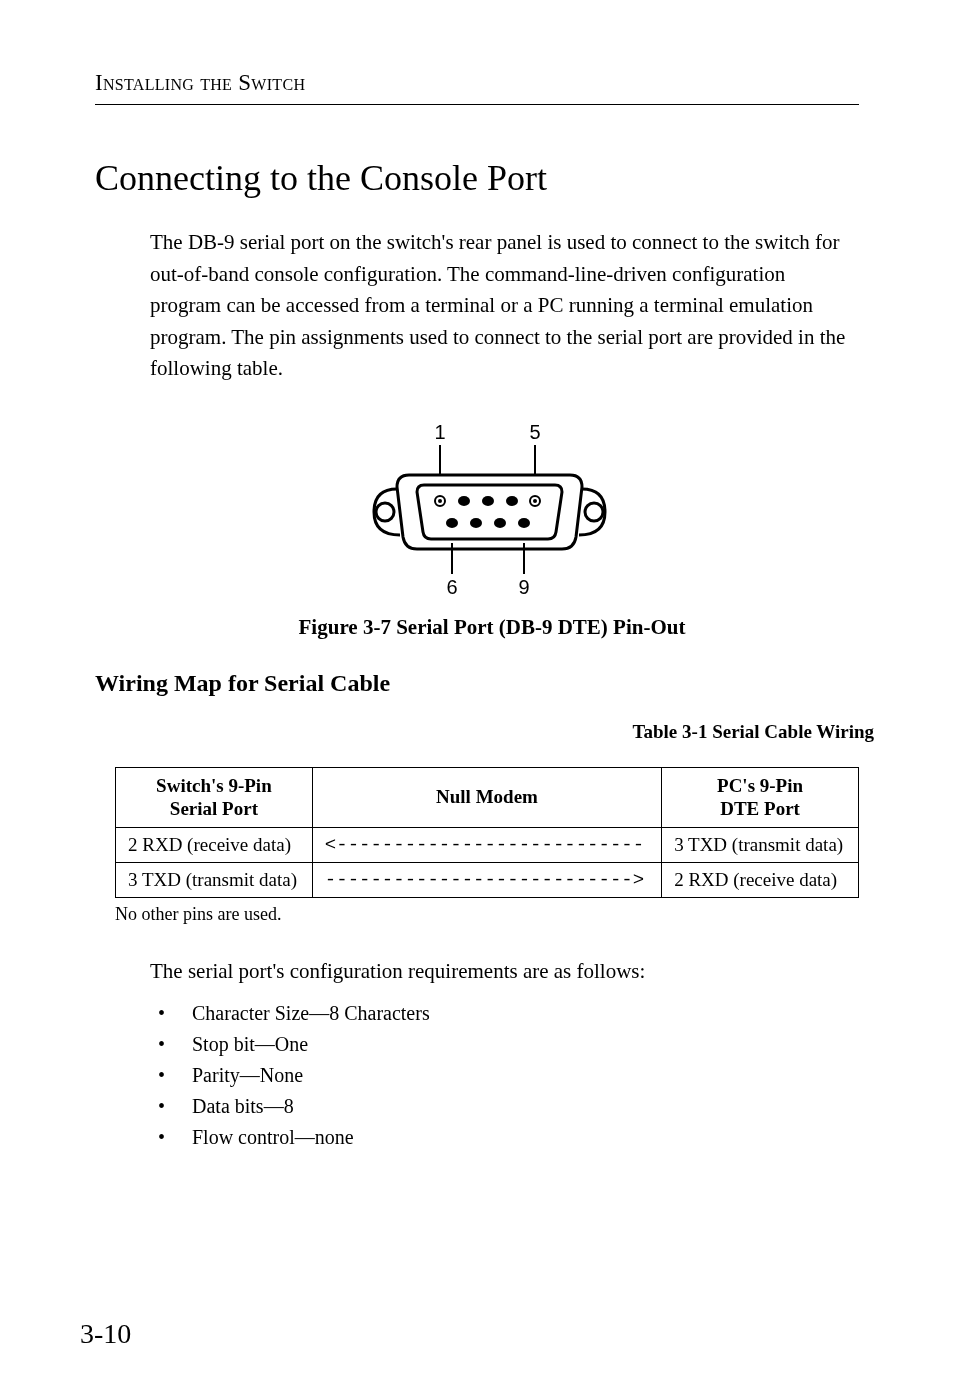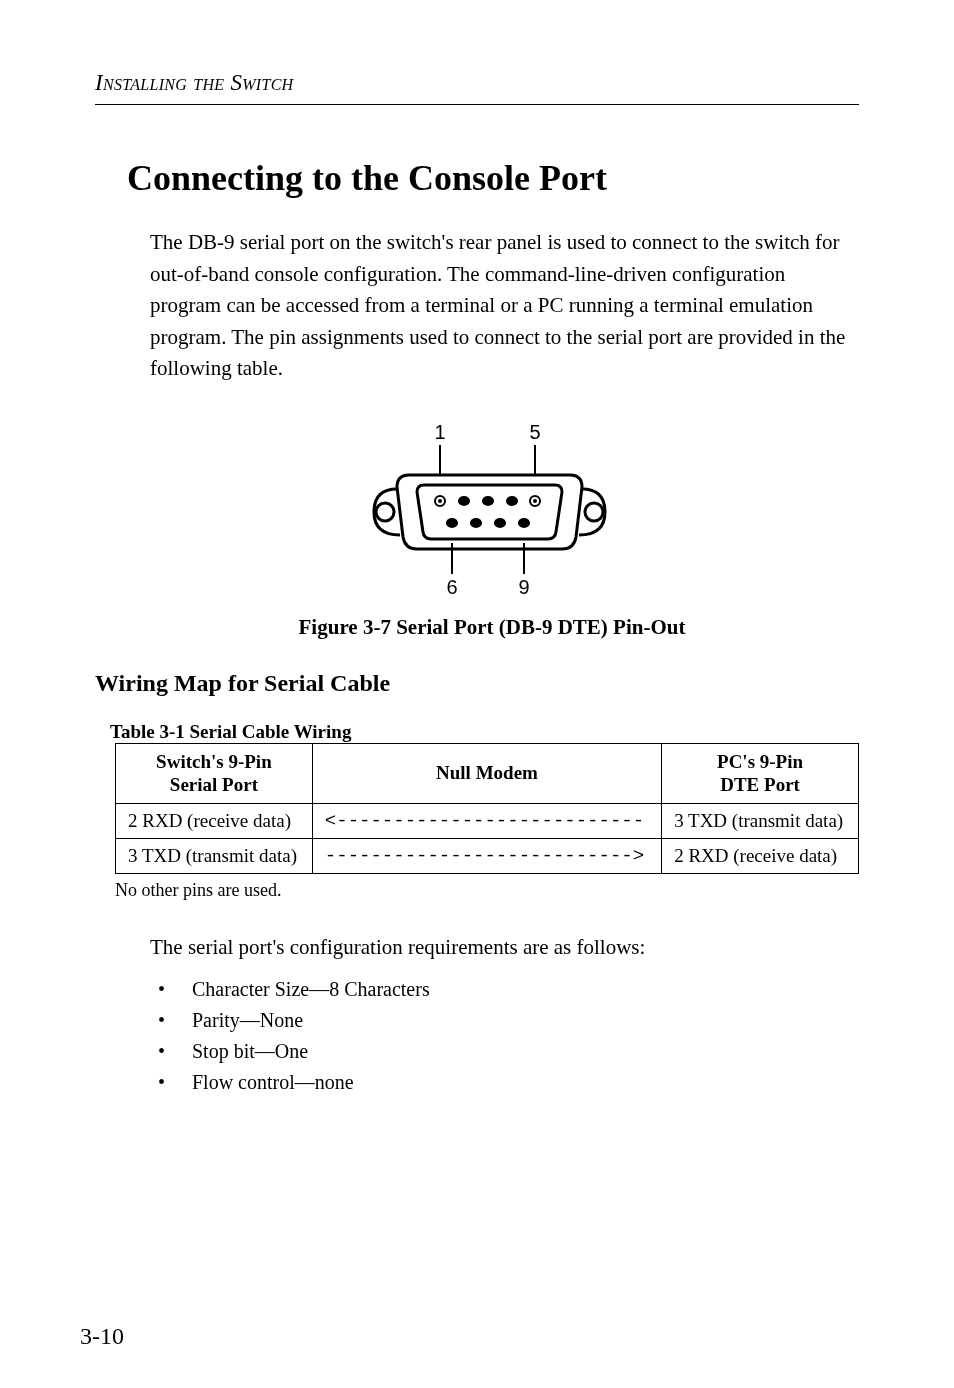--- a/index.html
+++ b/index.html
@@ -11,35 +11,33 @@
       font-family: Garamond, "Times New Roman", serif;
       width: 954px;
       height: 1388px;
       background: #fff;
       color: #000;
       padding: 70px 95px 40px 95px;
       position: relative;
     }
     .running-header {
       font-variant: small-caps;
-      font-style: italic;
       font-size: 23px;
       margin-bottom: 8px;
       letter-spacing: 0.3px;
     }
     .rule {
       border: none;
       border-top: 1.5px solid #000;
       margin-bottom: 52px;
     }
     .h1 {
       font-size: 36px;
-      font-weight: bold;
+      font-weight: normal;
       margin-bottom: 28px;
-      margin-left: 32px;
     }
     .intro {
       font-size: 21px;
       line-height: 1.5;
       margin-left: 55px;
       margin-bottom: 34px;
     }
     .fig-wrap {
       text-align: center;
       margin-bottom: 12px;
@@ -51,24 +49,24 @@
       font-size: 21px;
       margin-bottom: 30px;
       transform: translateX(15px);
     }
     .h2 {
       font-size: 24px;
       font-weight: bold;
       margin-bottom: 24px;
     }
     .table-caption {
-      text-align: left;
+      text-align: right;
       font-weight: bold;
       font-size: 19px;
-      margin-bottom: 0;
+      margin-bottom: 24px;
       transform: translateX(15px);
     }
     table {
       border-collapse: collapse;
       width: calc(100% - 20px);
       margin-left: 20px;
       margin-bottom: 6px;
       padding-left: 40px;
     }
     th, td {
@@ -110,21 +108,21 @@
     ul.config-list li::before {
       content: "•";
       position: absolute;
       left: 8px;
       top: 0;
     }
     .page-num {
       position: absolute;
       bottom: 38px;
       left: 80px;
-      font-size: 24px;
+      font-size: 28px;
     }
   </style>
 </head>
 <body>
 
 <div class="running-header">Installing the Switch</div>
 <hr class="rule">
 
 <h1 class="h1">Connecting to the Console Port</h1>
 
@@ -213,18 +211,19 @@
       <td>2 RXD (receive data)</td>
     </tr>
   </tbody>
 </table>
 
 <p class="table-note">No other pins are used.</p>
 
 <p class="config-intro">The serial port's configuration requirements are as follows:</p>
 <ul class="config-list">
   <li>Character Size—8 Characters</li>
+  <li>Stop bit—One</li>
   <li>Parity—None</li>
-  <li>Stop bit—One</li>
+  <li>Data bits—8</li>
   <li>Flow control—none</li>
 </ul>
 
 <div class="page-num">3-10</div>
 
 </body></html>

